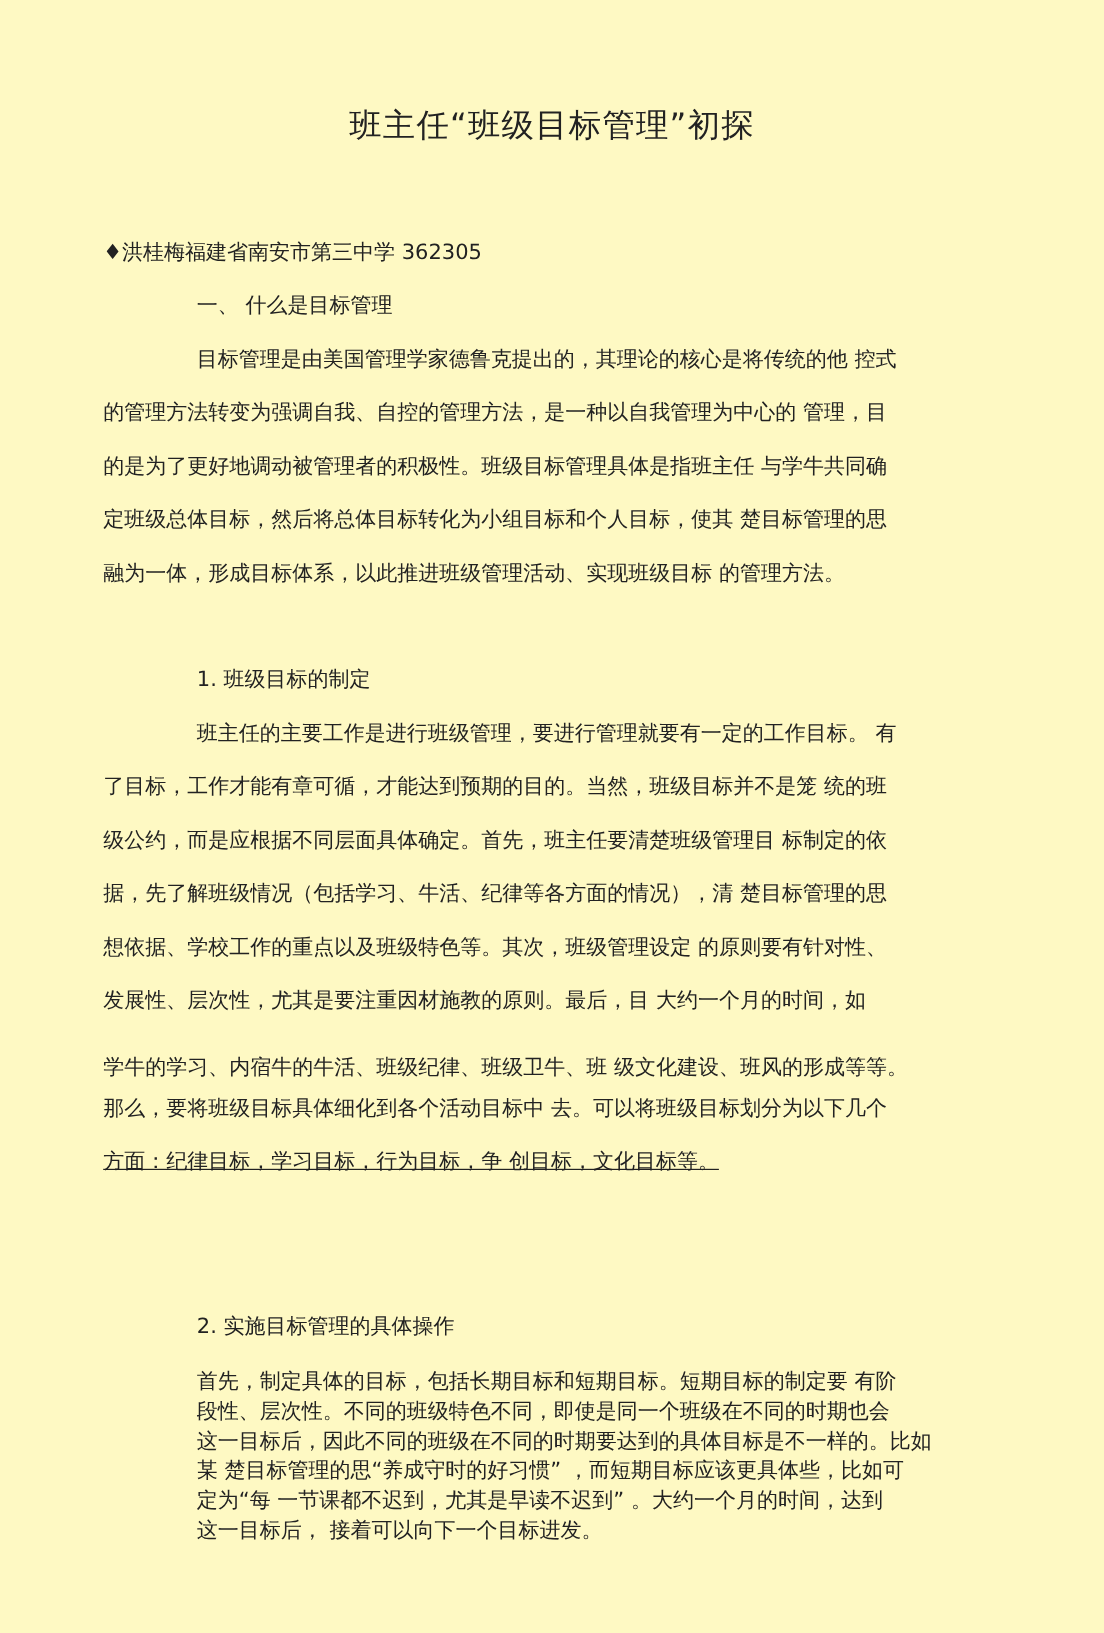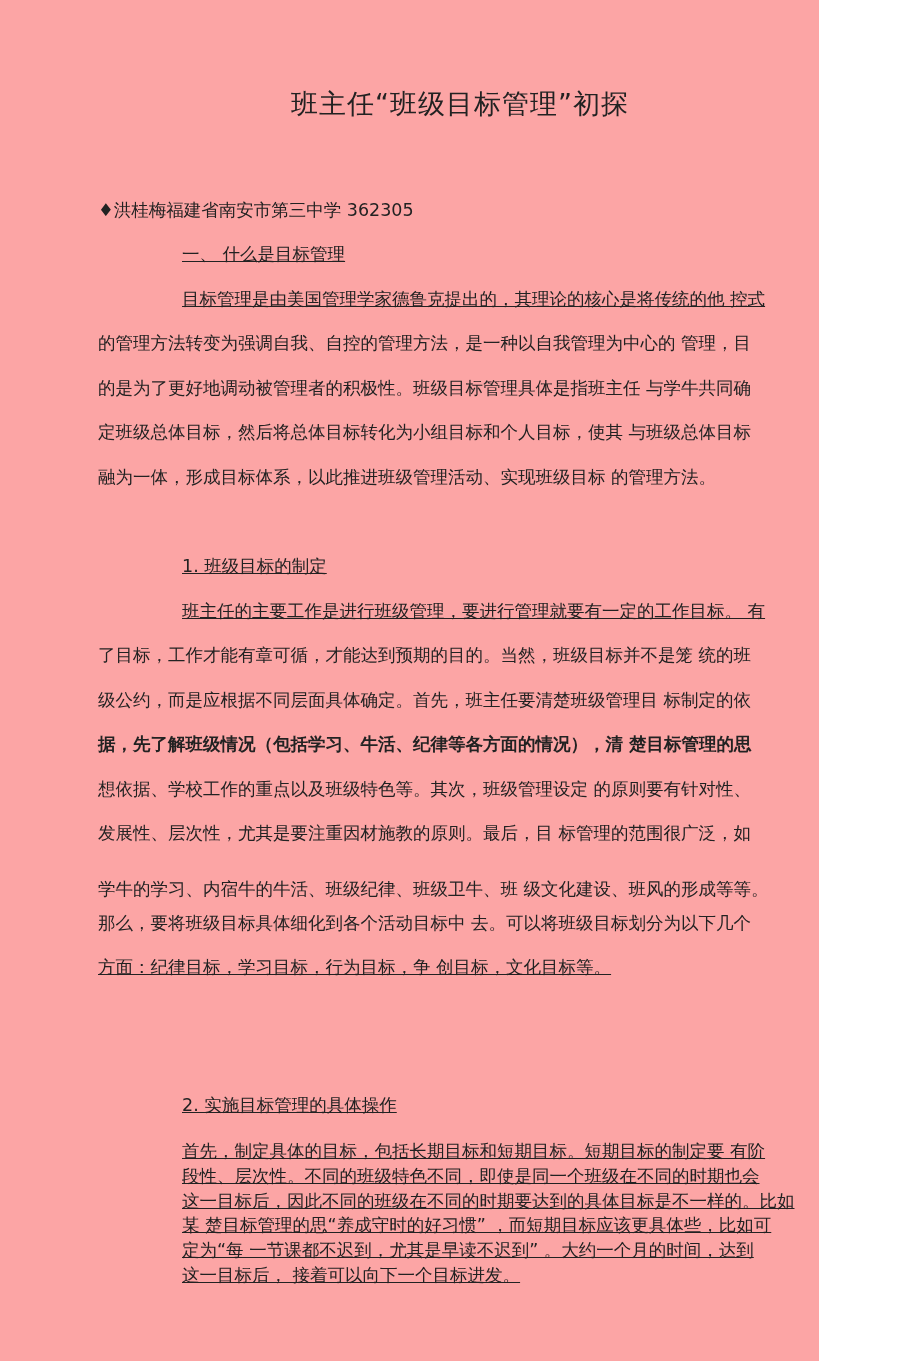--- a/index.html
+++ b/index.html
@@ -1,53 +1,53 @@
 <!DOCTYPE html>
 <html><head>
 <meta charset="utf-8">
 <style>
   html, body { margin: 0; padding: 0; background: #ffffff; }
   body { width: 920px; height: 1361px; position: relative; overflow: hidden;
          font-family: "DejaVu Sans", "Liberation Sans", sans-serif; color: #1a1a1a; }
-  .page { position: absolute; left: 0; top: 0; width: 819px; height: 1361px; background: #fca5a5; }
+  .page { position: absolute; left: 0; top: 0; width: 920px; height: 1361px; background: #fef9c3; }
   .title { position: absolute; left: 0; top: 86px; width: 920px; text-align: center;
            font-size: 27px; letter-spacing: 1px; color: #222; }
   .line { position: absolute; font-size: 17.5px; white-space: nowrap; color: #222; }
-  .l98 { left: 98px; text-align: center; }
-  .l182 { left: 182px; text-decoration: underline; }
+  .l98 { left: 86px; text-align: center; }
+  .l182 { left: 164px; }
 </style>
 </head>
 <body>
 
 <div class="page">
 
   <div class="title">班主任“班级目标管理”初探</div>
 
   <div class="line l98" style="top:198px;">♦洪桂梅福建省南安市第三中学 362305</div>
 
   <div class="line l182" style="top:242px;">一、 什么是目标管理</div>
 
   <div>
     <div class="line l182" style="top:287px;">目标管理是由美国管理学家德鲁克提出的，其理论的核心是将传统的他  控式</div>
     <div class="line l98" style="top:331px;">的管理方法转变为强调自我、自控的管理方法，是一种以自我管理为中心的  管理，目</div>
     <div class="line l98" style="top:376px;">的是为了更好地调动被管理者的积极性。班级目标管理具体是指班主任  与学牛共同确</div>
-    <div class="line l98" style="top:420px;">定班级总体目标，然后将总体目标转化为小组目标和个人目标，使其  与班级总体目标</div>
+    <div class="line l98" style="top:420px;">定班级总体目标，然后将总体目标转化为小组目标和个人目标，使其  楚目标管理的思</div>
     <div class="line l98" style="top:465px;">融为一体，形成目标体系，以此推进班级管理活动、实现班级目标  的管理方法。</div>
   </div>
 
 
   <div class="line l182" style="top:554px;">1.  班级目标的制定</div>
 
   <div>
     <div class="line l182" style="top:599px;">班主任的主要工作是进行班级管理，要进行管理就要有一定的工作目标。  有</div>
     <div class="line l98" style="top:643px;">了目标，工作才能有章可循，才能达到预期的目的。当然，班级目标并不是笼  统的班</div>
     <div class="line l98" style="top:688px;">级公约，而是应根据不同层面具体确定。首先，班主任要清楚班级管理目  标制定的依</div>
-    <div class="line l98" style="top:732px;font-weight:bold;">据，先了解班级情况（包括学习、牛活、纪律等各方面的情况），清  楚目标管理的思</div>
+    <div class="line l98" style="top:732px;">据，先了解班级情况（包括学习、牛活、纪律等各方面的情况），清  楚目标管理的思</div>
     <div class="line l98" style="top:777px;">想依据、学校工作的重点以及班级特色等。其次，班级管理设定  的原则要有针对性、</div>
-    <div class="line l98" style="top:821px;">发展性、层次性，尤其是要注重因材施教的原则。最后，目  标管理的范围很广泛，如</div>
+    <div class="line l98" style="top:821px;">发展性、层次性，尤其是要注重因材施教的原则。最后，目  大约一个月的时间，如</div>
     <div class="line l98" style="top:866px;margin-top:11px;">学牛的学习、内宿牛的牛活、班级纪律、班级卫牛、班  级文化建设、班风的形成等等。</div>
     <div class="line l98" style="top:911px;">那么，要将班级目标具体细化到各个活动目标中  去。可以将班级目标划分为以下几个</div>
     <div class="line l98" style="top:955px;text-decoration:underline;">方面：纪律目标，学习目标，行为目标，争  创目标，文化目标等。</div>
   </div>
 
   <div class="line l182" style="top:1093px;">2.  实施目标管理的具体操作</div>
 
   <div>
     <div class="line l182" style="top:1139px;">首先，制定具体的目标，包括长期目标和短期目标。短期目标的制定要  有阶</div>
     <div class="line l182" style="top:1164px;">段性、层次性。不同的班级特色不同，即使是同一个班级在不同的时期也会</div>

